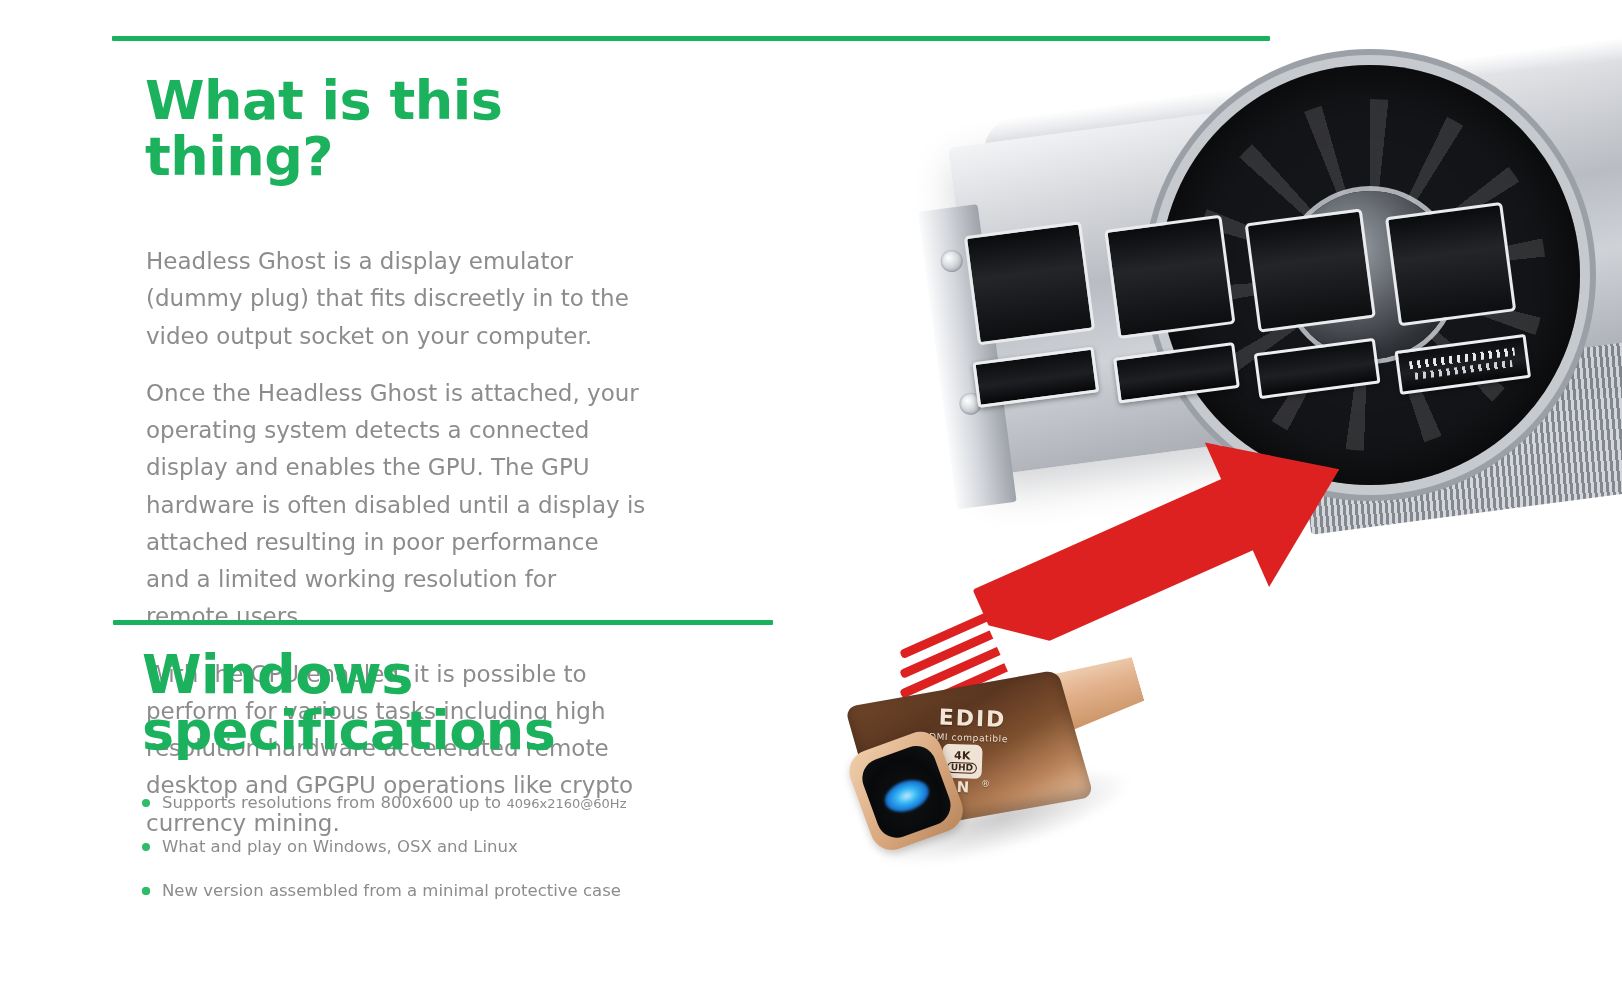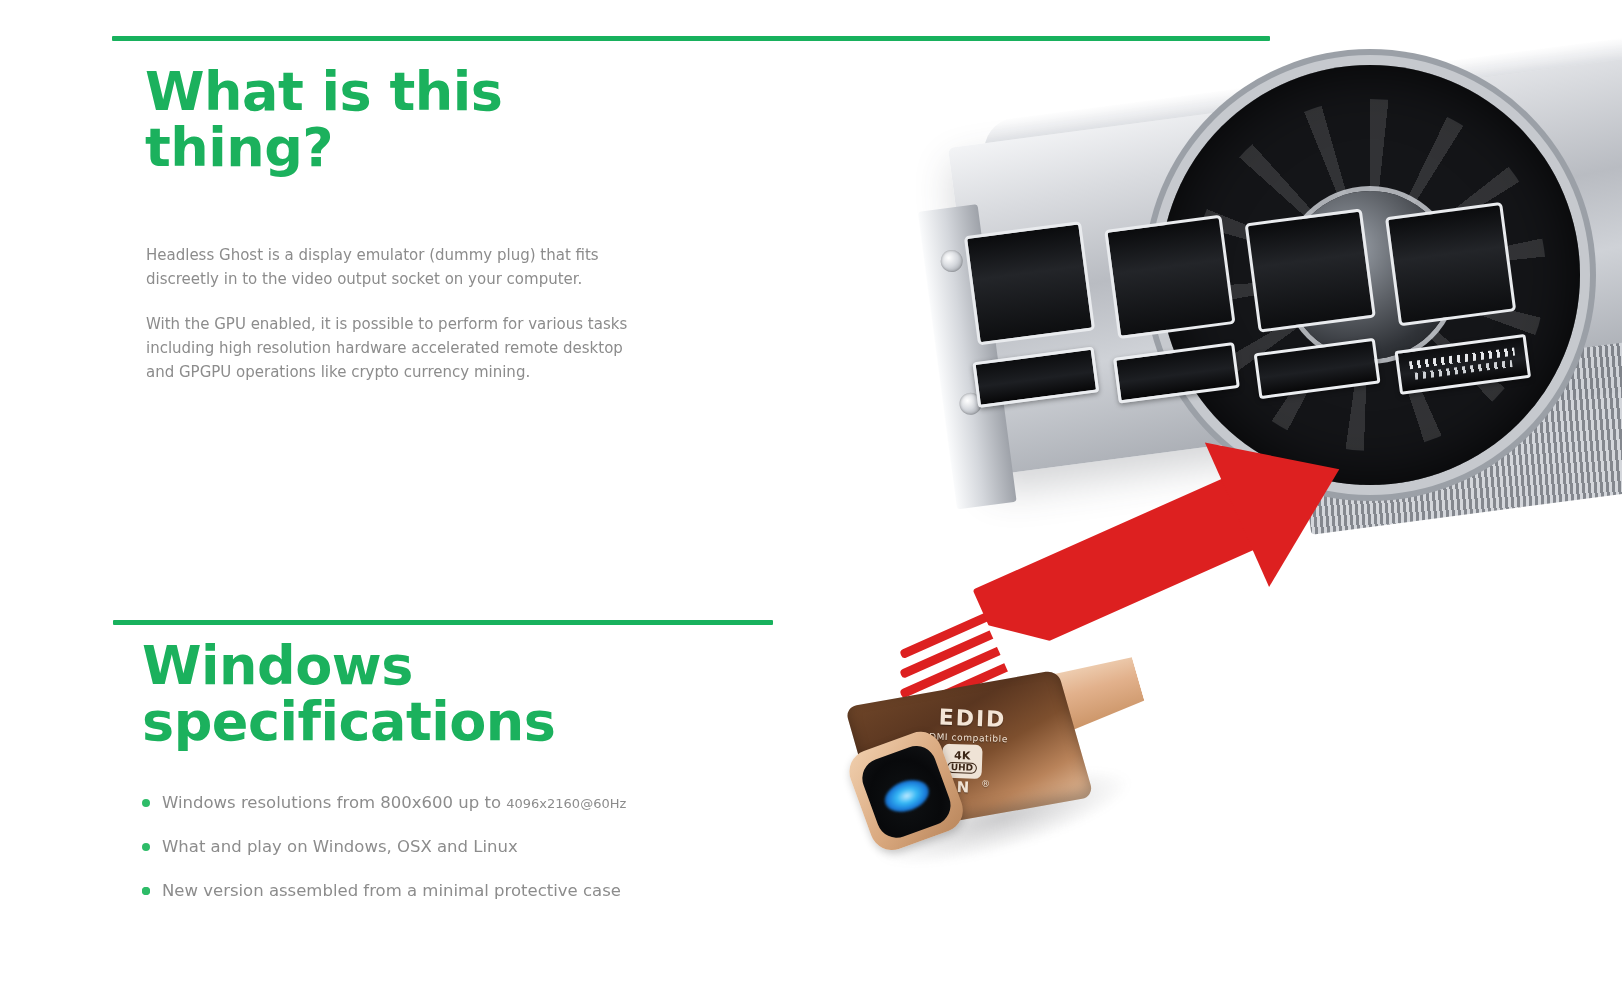--- a/index.html
+++ b/index.html
@@ -19,28 +19,29 @@
   .rule-middle { left: 113px; top: 620px; width: 660px; }
 
   .heading {
     position: absolute;
     color: #1bb15d;
     font-weight: 700;
     font-size: 54px;
     line-height: 1.04;
     letter-spacing: -0.5px;
     font-family: "DejaVu Sans", "Liberation Sans", sans-serif;
+    margin-top: 9px;
   }
   .heading-1 { left: 145px; top: 64px; width: 520px; }
   .heading-2 { left: 142px; top: 638px; width: 560px; }
 
   .body-copy { position: absolute; left: 146px; top: 243px; width: 500px; }
   .body-copy p {
     color: #8c8c8c;
-    font-size: 15px;
+    font-size: 23px;
     line-height: 1.62;
     margin-bottom: 20px;
     font-family: "DejaVu Sans", "Liberation Sans", sans-serif;
   }
   .body-copy p:last-child { margin-bottom: 0; }
 
   .spec-list { position: absolute; left: 142px; top: 793px; width: 560px; list-style: none; }
   .spec-list li {
     position: relative;
     padding-left: 20px;
@@ -296,31 +297,32 @@
 <div class="page">
 
   <div class="left-col">
 
     <div class="rule rule-top"></div>
 
     <h1 class="heading heading-1">What is this thing?</h1>
 
     <div class="body-copy">
       <p>Headless Ghost is a display emulator (dummy plug) that fits discreetly in to the video output socket on your computer.</p>
+      <p>Once the Headless Ghost is attached, your operating system detects a connected display and enables the GPU. The GPU hardware is often disabled until a display is attached resulting in poor performance and a limited working resolution for remote users.</p>
       <p>With the GPU enabled, it is possible to perform for various tasks including high resolution hardware accelerated remote desktop and GPGPU operations like crypto currency mining.</p>
     </div>
 
     <div class="rule rule-middle"></div>
 
     <h2 class="heading heading-2">Windows specifications</h2>
 
     <ul class="spec-list">
       <li>
         <span class="dot"></span>
-        <span>Windows resolutions from 800x600 up to </span><span class="small">4096x2160@60Hz</span>
+        <span>Supports resolutions from 800x600 up to </span><span class="small">4096x2160@60Hz</span>
       </li>
       <li>
         <span class="dot"></span>
         <span>What and play on Windows, OSX and Linux</span>
       </li>
       <li>
         <span class="dot"></span>
       </li>
       <li>
         <span class="dot"></span>

